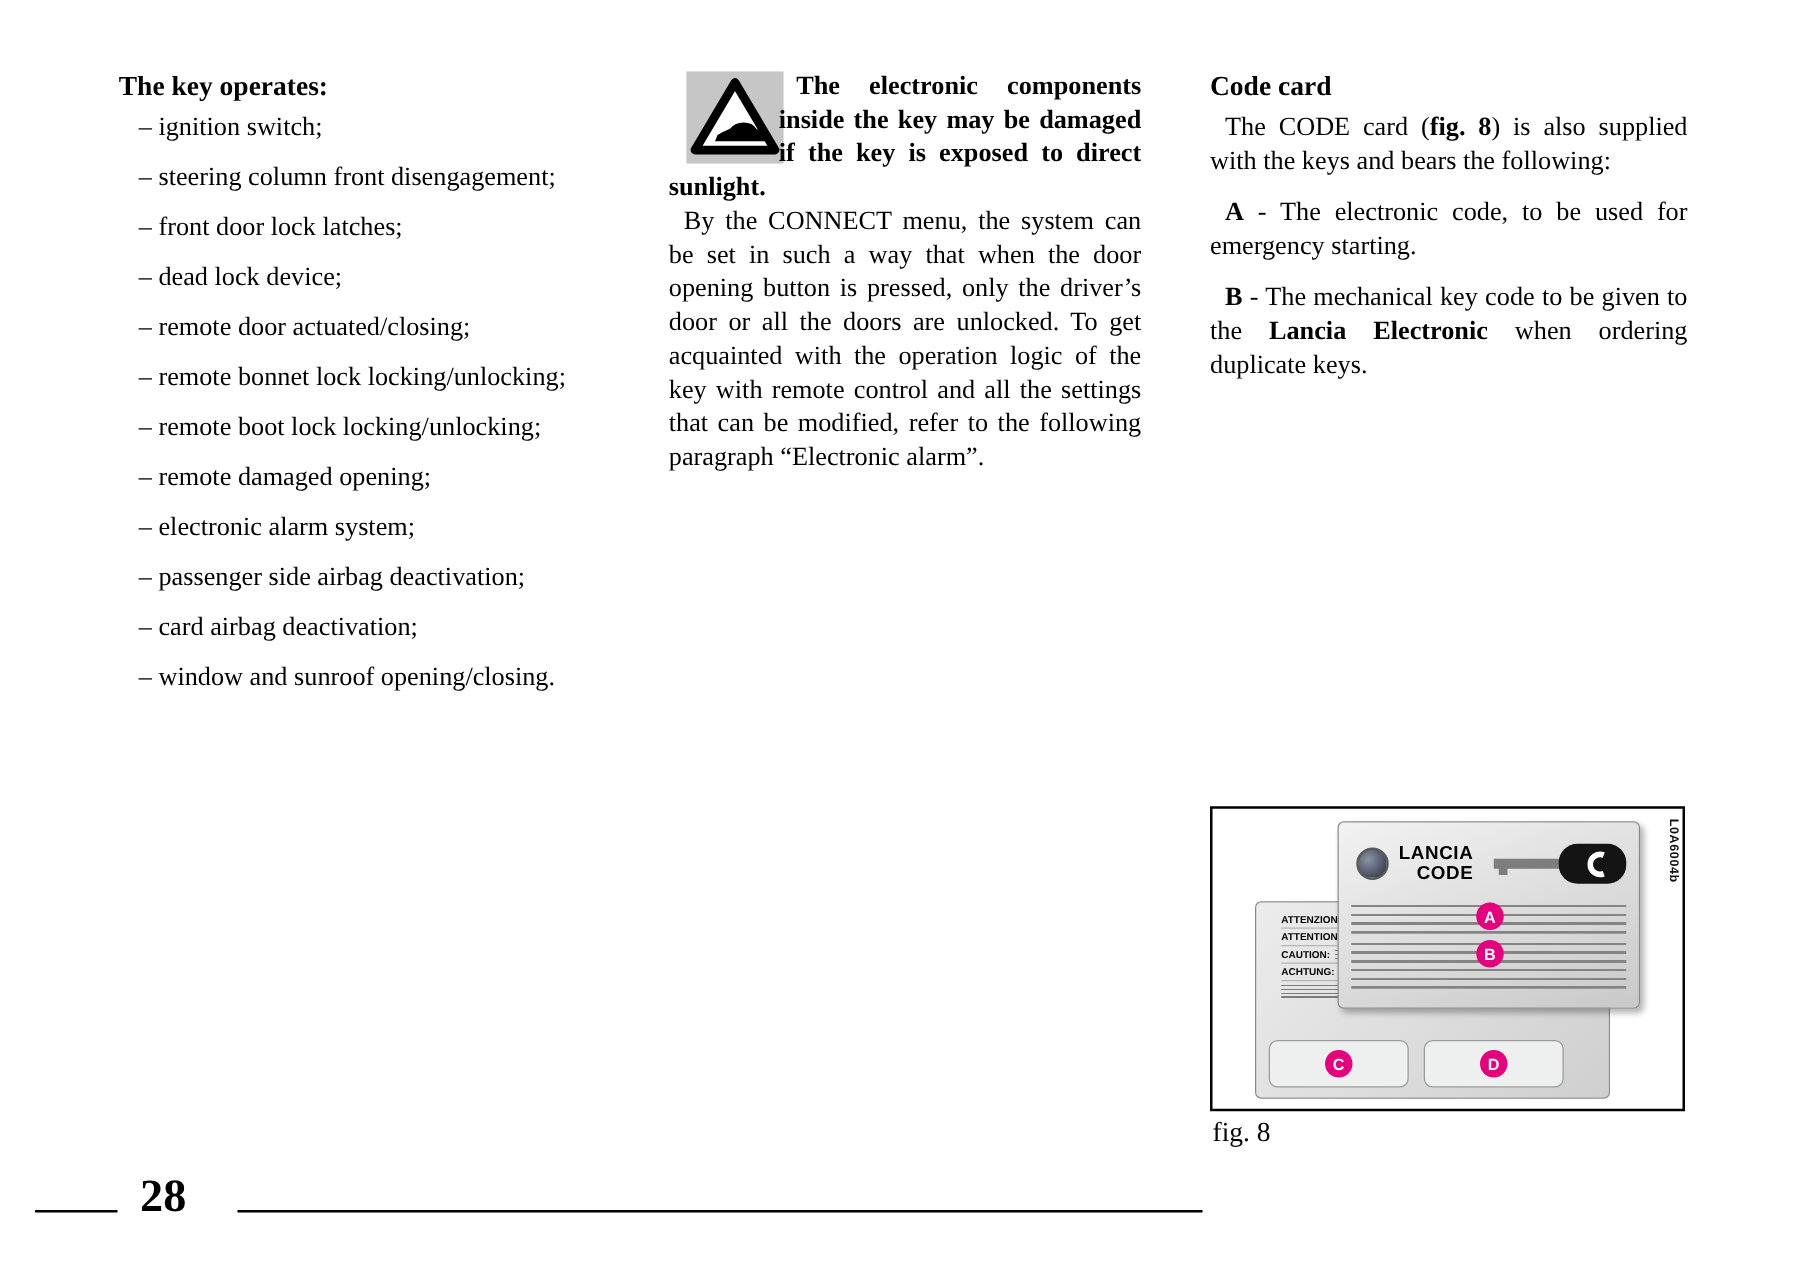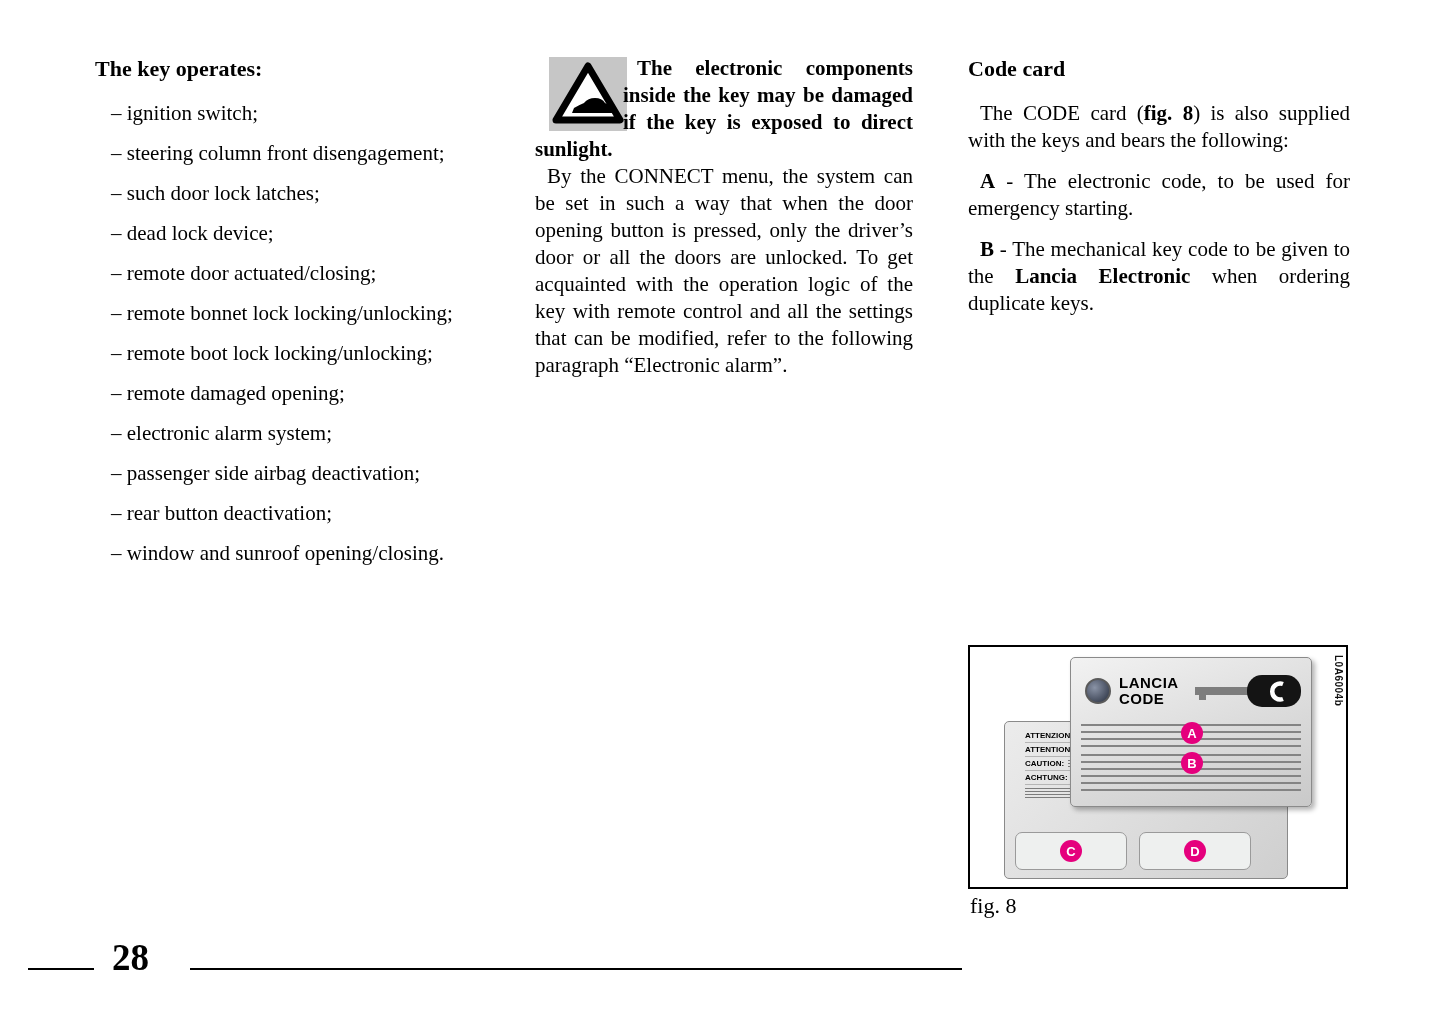--- a/index.html
+++ b/index.html
@@ -5,21 +5,21 @@
   * { margin:0; padding:0; box-sizing:border-box; }
   html,body { background:#ffffff; }
   body { font-family:"Liberation Serif", serif; color:#000; }
   .page { position:relative; width:1445px; height:1026px; background:#fff; overflow:hidden; }
 
   .col { position:absolute; top:55px; font-size:21px; line-height:27px; }
   .col-left  { left:95px;  width:380px; }
   .col-mid   { left:535px; width:378px; }
   .col-right { left:968px; width:382px; }
 
-  h2.sect { font-size:22px; line-height:27px; font-weight:bold; margin-bottom:18px; }
+  h2.sect { font-size:22px; line-height:27px; font-weight:bold; margin-bottom:6px; }
   p.li   { text-align:justify; text-indent:16px; margin-bottom:13px; }
   p.para { text-align:justify; text-indent:12px; margin-bottom:14px; }
 
   
   .warning-block { font-weight:bold; text-align:justify; text-indent:14px; }
   .warning-icon { float:left; width:78px; height:74px; margin:2px 10px 4px 0; display:block; }
   .para-spaced { clear:both; }
   .para-important { margin-top:26px; }
 
   
@@ -41,21 +41,21 @@
                 background:repeating-linear-gradient(to bottom,#7c7c7c 0 1px, transparent 1px 3px); }
   .warn-lines-full { height:12px; margin-top:3px;
                 background:repeating-linear-gradient(to bottom,#7c7c7c 0 1px, transparent 1px 3px); }
   .cd-row { position:absolute; left:10px; bottom:8px; display:flex; gap:12px; }
   .cd-box { width:112px; height:38px; background:#eef0ef; border:1px solid #9a9a9a;
             border-radius:7px; display:flex; align-items:center; justify-content:center; }
 
   .front-card { left:100px; top:10px; width:242px; height:150px;
                 background:linear-gradient(160deg,#f2f2f2,#c9c9c9);
                 box-shadow:3px 3px 5px rgba(0,0,0,0.3); }
-  .front-head { display:flex; align-items:center; gap:8px; padding:14px 6px 0 14px; }
+  .front-head { display:flex; align-items:center; gap:8px; padding:14px 6px 0 14px;text-align:right; }
   .lancia-logo { width:26px; height:26px; border-radius:50%; flex:0 0 auto;
                  background:radial-gradient(circle at 35% 35%, #8a93a6, #262d3d);
                  border:2px solid #5a5a5a; }
   .brand { font-family:"Liberation Sans", sans-serif; font-weight:bold; font-size:15px;
            line-height:16px; letter-spacing:0.5px; }
   .key-svg { margin-left:auto; flex:0 0 auto; }
   .stripes { position:absolute; left:10px; right:10px;
              background:repeating-linear-gradient(to bottom,#848484 0 2px, transparent 2px 7px); }
   .stripes-1 { top:66px; height:23px; }
   .stripes-2 { top:96px; height:37px; }
@@ -73,29 +73,29 @@
 </style>
 </head>
 <body>
 
 <div class="page">
 
   <div class="col col-left">
     <h2 class="sect">The key operates:</h2>
     <p class="li">– ignition switch;</p>
     <p class="li">– steering column front disengagement;</p>
-    <p class="li">– such door lock latches;</p>
+    <p class="li">– front door lock latches;</p>
     <p class="li">– dead lock device;</p>
     <p class="li">– remote door actuated/closing;</p>
     <p class="li">– remote bonnet lock locking/unlocking;</p>
     <p class="li">– remote boot lock locking/unlocking;</p>
     <p class="li">– remote damaged opening;</p>
     <p class="li">– electronic alarm system;</p>
     <p class="li">– passenger side airbag deactivation;</p>
-    <p class="li">– rear button deactivation;</p>
+    <p class="li">– card airbag deactivation;</p>
     <p class="li">– window and sunroof opening/closing.</p>
   </div>
 
   <div class="col col-mid">
     <div class="warning-block">
       <span class="warning-icon">
         <svg width="78" height="74" viewBox="0 0 78 74">
           <rect x="0" y="0" width="78" height="74" fill="#c6c6c6"></rect>
           <path d="M39 9 L71 63 L7 63 Z" fill="#ffffff" stroke="#000000" stroke-width="7" stroke-linejoin="round"></path>
           <path d="M23 56 l2 -5 q5 -3 10 -5 q4 -5 11 -5 q7 0 10 5 q6 2 8 6 l1 4 z" fill="#000000"></path>

